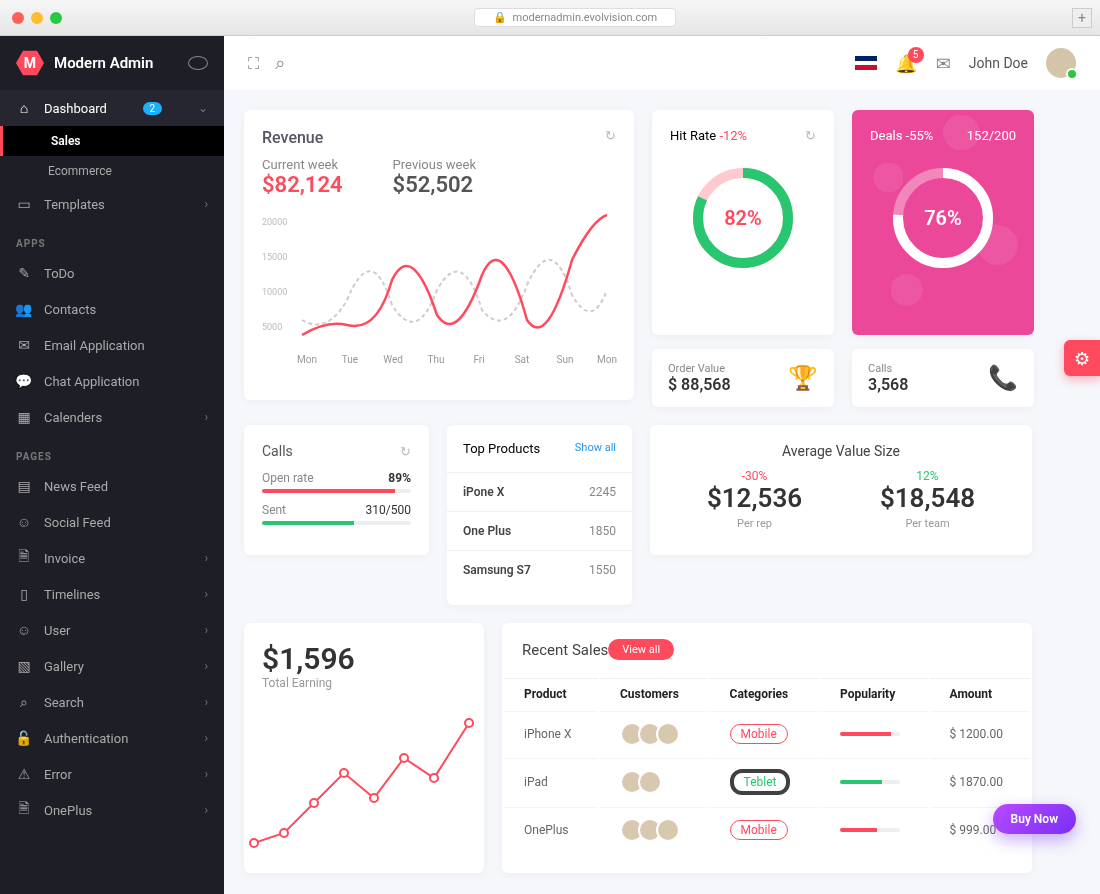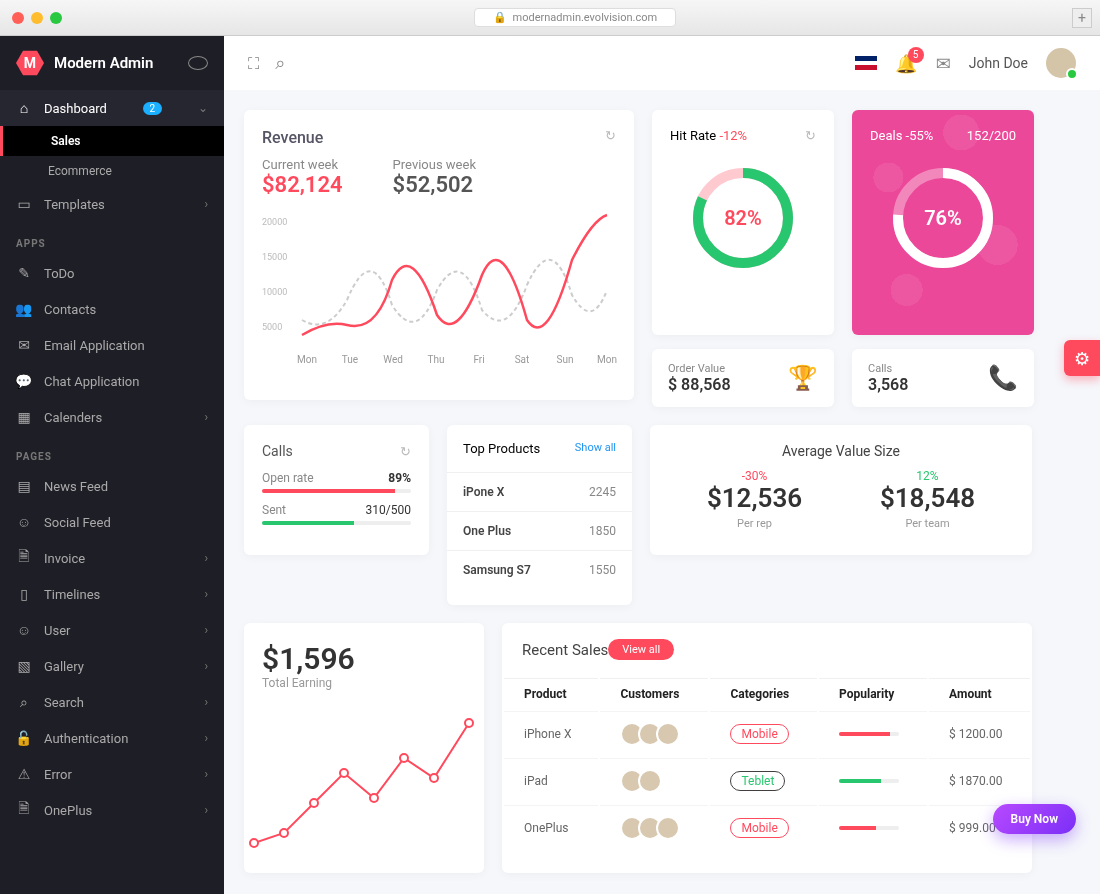--- a/index.html
+++ b/index.html
@@ -84,21 +84,21 @@
 .rc-title{font-size:15px;color:#444}
 .pill-red{background:#ff4a5e;color:#fff;border-radius:14px;padding:4px 14px;font-size:11px;cursor:pointer}
 .tbl{width:100%;font-size:12px}
 .tbl th{text-align:left;padding:8px 20px;font-weight:700;color:#222;border-top:1px solid #f0f0f0}
 .tbl td{padding:10px 20px;border-top:1px solid #f4f4f4;color:#666}
 .avstack{display:flex}
 .avstack .av{width:24px;height:24px;border-radius:50%;background:#d8c8b0;border:2px solid #fff;margin-left:-6px}
 .avstack .av:first-child{margin-left:0}
 .cat-pill{border-radius:12px;padding:2px 10px;font-size:12px;display:inline-block}
 .cat-pill.red{border:1px solid #ff4a5e;color:#ff4a5e}
-.cat-pill.green{border:1px solid #404040;color:#28c76f}
+.cat-pill.green{border:4px solid #404040;color:#28c76f}
 .pop-bar{width:60px;height:4px;border-radius:2px;background:#eee;position:relative;overflow:hidden}
 .pop-fill{height:100%}
 .fab-gear{position:absolute;right:0;top:340px;width:36px;height:36px;background:#ff4a5e;border-radius:6px 0 0 6px;display:flex;align-items:center;justify-content:center;color:#fff;font-size:18px;box-shadow:0 4px 10px rgba(255,74,94,.4)}
 .fab-buy{position:absolute;right:24px;bottom:60px;background:linear-gradient(135deg,#b84aff,#7b2ff7);color:#fff;border-radius:20px;padding:8px 18px;font-size:12px;font-weight:600;box-shadow:0 6px 16px rgba(123,47,247,.4);cursor:pointer}
 .right-col{display:flex;flex-direction:column;gap:14px}
 </style>
 </head>
 <body>
 
 <div class="browser-bar">

